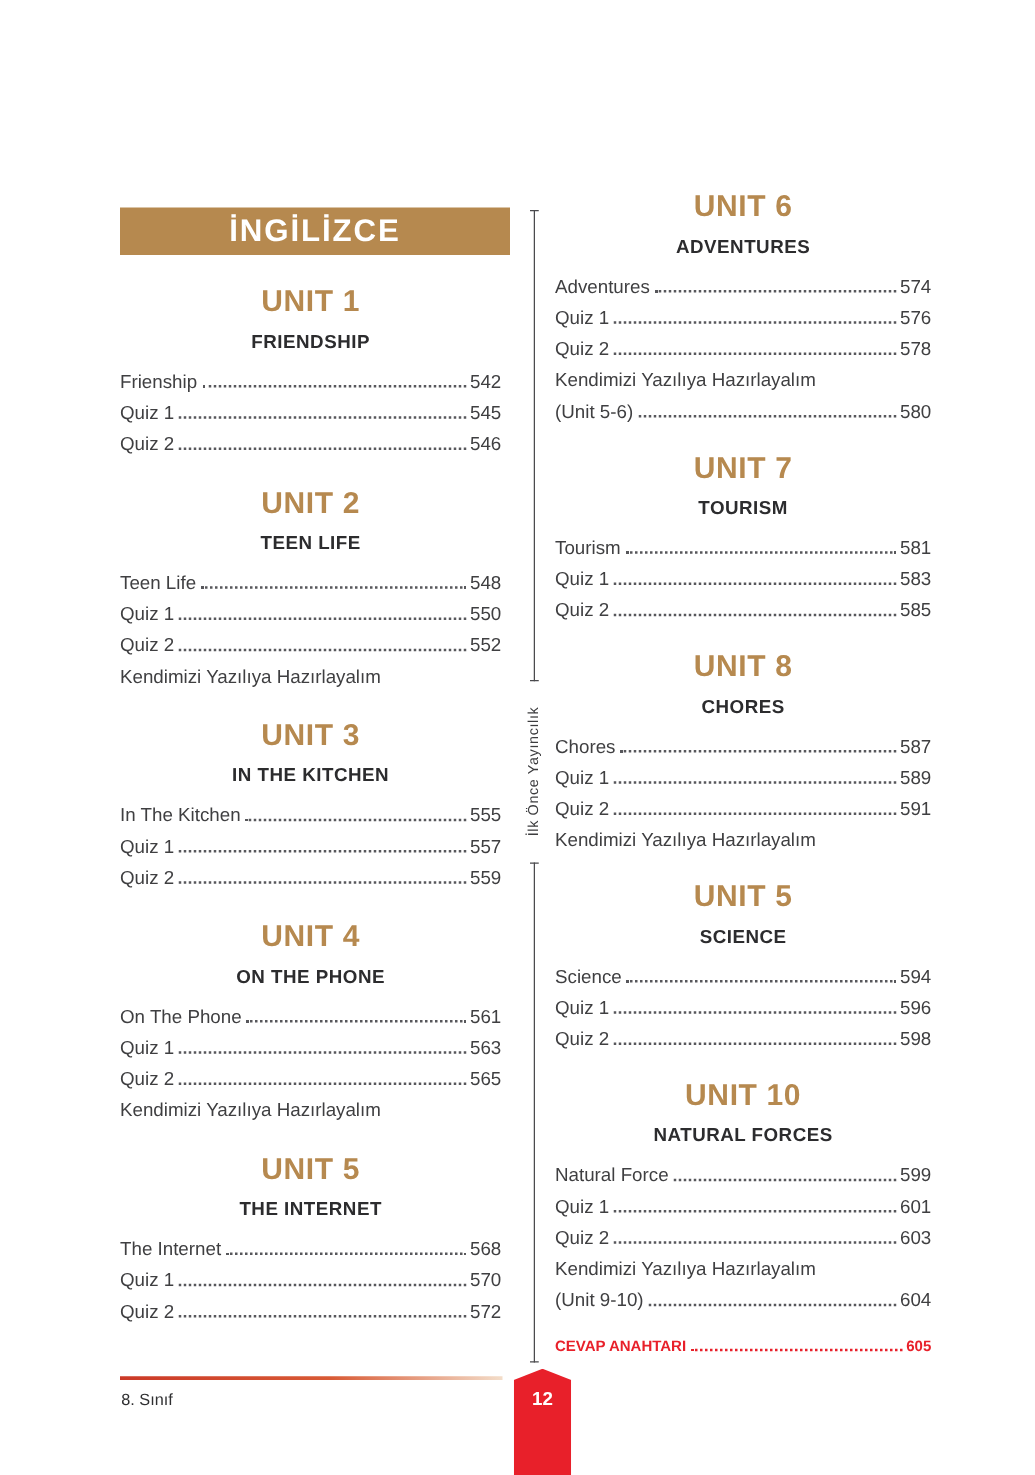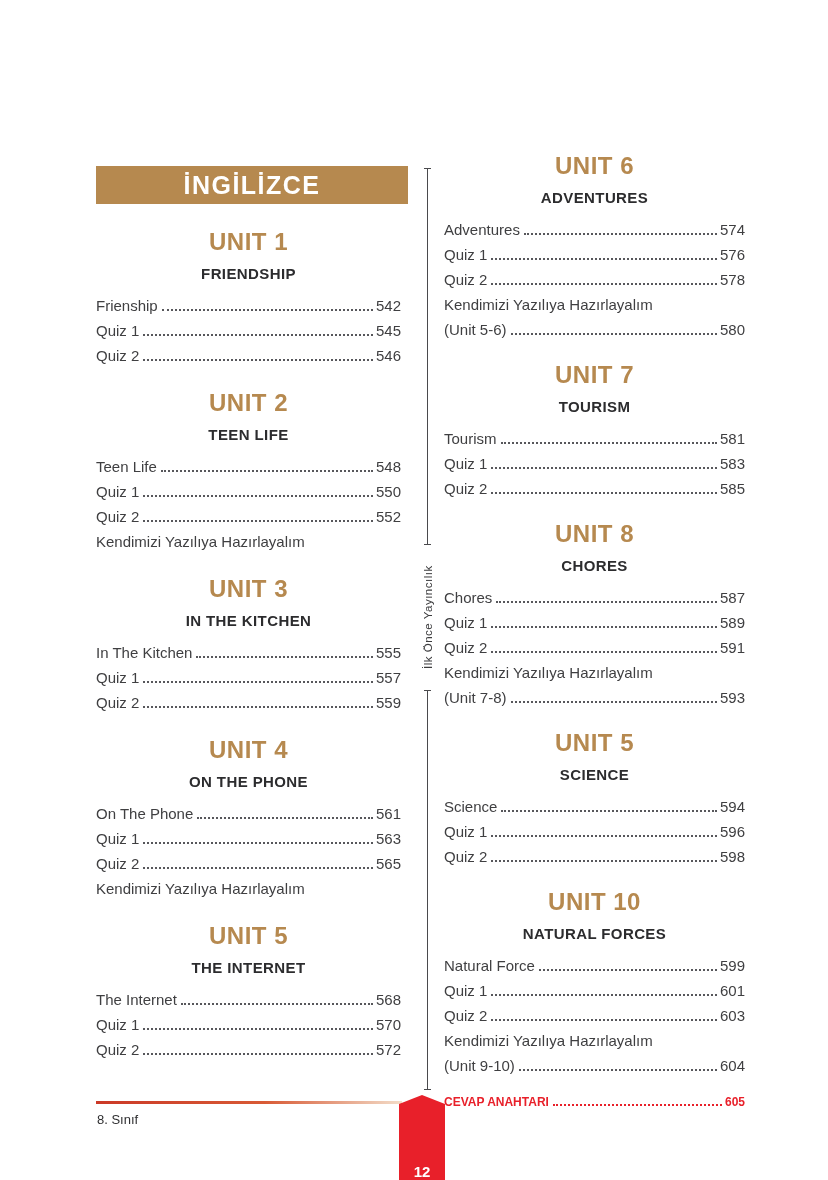--- a/index.html
+++ b/index.html
@@ -65,24 +65,24 @@
     font-size:11.5px; color:#3c3c3e; letter-spacing:0.5px; white-space:nowrap;
   }
 
   
   .footer-rule {
     position:absolute; left:96px; top:1101px; width:306px; height:3px;
     background:linear-gradient(to right, #cb3927 0%, #d85a35 55%, #f3ddc9 100%);
   }
   .footer-grade { position:absolute; left:97px; top:1112px; font-size:13px; color:#2f2f31; }
   .page-tab {
-    position:absolute; left:399px; top:1095px; width:46px; height:85px;
+    position:absolute; left:411px; top:1095px; width:46px; height:85px;
     background:var(--red,#e8202a);
     clip-path:polygon(0 9px, 50% 0, 100% 9px, 100% 100%, 0 100%);
-    display:flex; justify-content:center; align-items:flex-end;
+    display:flex; justify-content:center; align-items:flex-start;
   }
   .page-tab-number { margin-top:16px; color:#fff; font-size:15px; font-weight:bold; }
 </style>
 </head>
 <body>
 
 <div class="page">
 
   <div class="col" id="col-left">
     <div class="header-box">
@@ -268,25 +268,20 @@
             <div class="dots"></div>
             <div class="page-num">589</div>
           </div>
           <div class="entry">
             <div class="entry-label">Quiz 2</div>
             <div class="dots"></div>
             <div class="page-num">591</div>
           </div>
           <div class="entry">
             <div class="entry-label">Kendimizi Yazılıya Hazırlayalım</div>
-          </div>
-          <div class="entry">
-            <div class="entry-label">(Unit 7-8)</div>
-            <div class="dots"></div>
-            <div class="page-num">593</div>
           </div>
         </div>
       </div>
       <div class="unit-section">
         <div class="unit-title">UNIT 5</div>
         <div class="unit-subtitle">SCIENCE</div>
         <div class="entries">
           <div class="entry">
             <div class="entry-label">Science</div>
             <div class="dots"></div>

